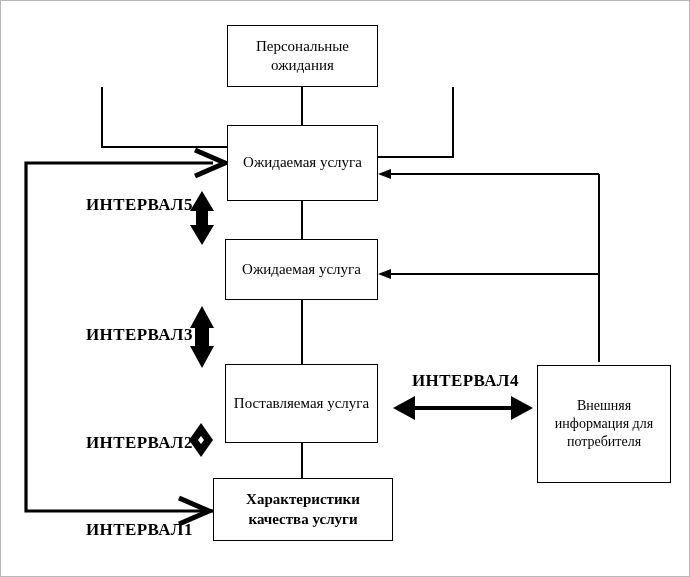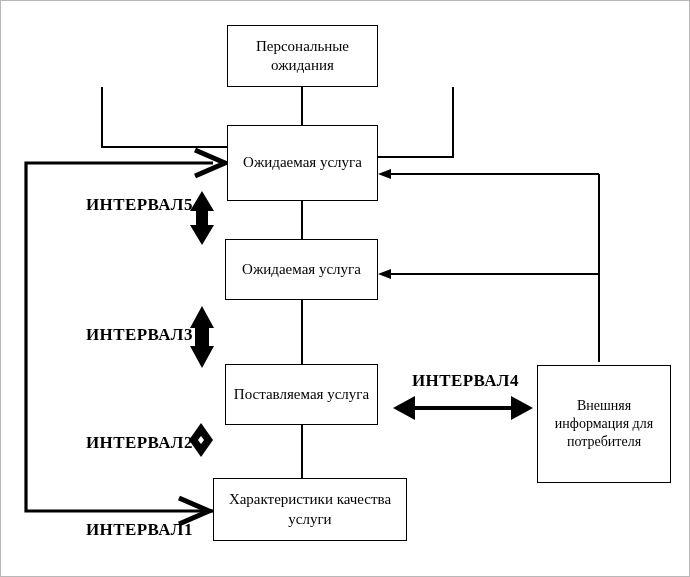--- a/index.html
+++ b/index.html
@@ -141,25 +141,25 @@
 
 
   <div class="node" style="left:226px; top:124px; width:151px; height:76px;">
     <span class="lbl">Ожидаемая услуга</span>
   </div>
 
   <div class="node" style="left:224px; top:238px; width:153px; height:61px;">
     <span class="lbl">Ожидаемая услуга</span>
   </div>
 
-  <div class="node" style="left:224px; top:363px; width:153px; height:61px;">
+  <div class="node" style="left:224px; top:363px; width:153px; height:79px;">
     <span class="lbl">Поставляемая услуга</span>
   </div>
 
-  <div class="node" style="left:212px; top:477px; width:194px; height:63px;">
+  <div class="node" style="left:212px; top:477px; width:180px; height:63px;font-weight:bold;">
     <span class="lbl">Характеристики качества услуги</span>
   </div>
 
   <div class="node" style="left:536px; top:364px; width:134px; height:118px; font-size:14px;">
     <span class="lbl">Внешняя информация для потребителя</span>
   </div>
 
   <div class="gap-label" style="left:85px; top:194px;">ИНТЕРВАЛ5</div>
   <div class="gap-label" style="left:85px; top:324px;">ИНТЕРВАЛ3</div>
   <div class="gap-label" style="left:411px; top:370px;">ИНТЕРВАЛ4</div>

